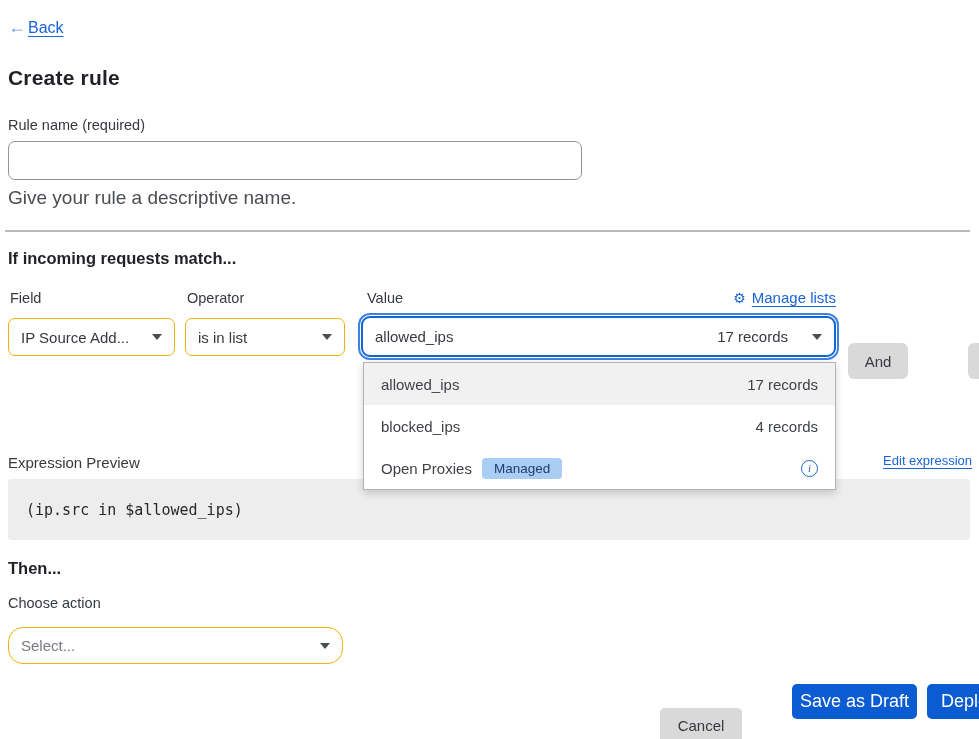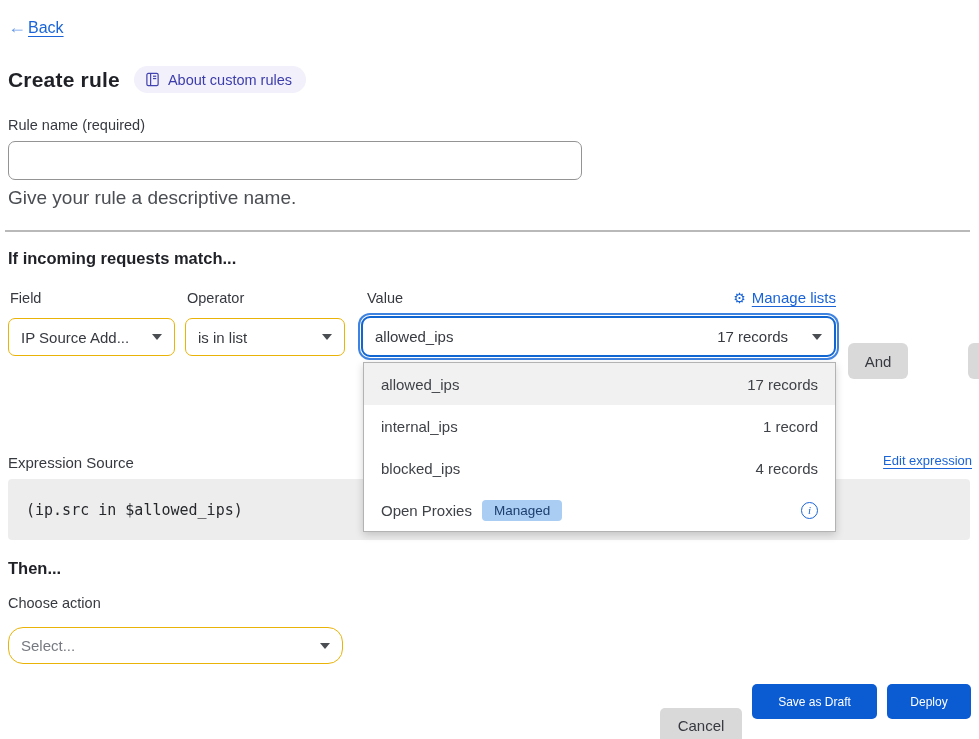--- a/index.html
+++ b/index.html
@@ -115,48 +115,37 @@
   .expr-code { font-family:"DejaVu Sans Mono","Liberation Mono",monospace; font-size:15px; color:#26282c; }
 
   .then-heading { top:559px; left:8px; }
   .action-label { top:595px; left:8px; }
   .sel-action { top:627px; left:8px; width:335px; height:37px;border-radius:15px; }
   .sel-action .placeholder { color:#767a80; }
 
   
   .blue-btn {
     background:#0b5bd3; color:#ffffff; border:none; border-radius:5px;
-    font-size:12px; font-family:inherit; cursor:pointer;
-    display:flex; align-items:center; justify-content:center;
+    font-size:18px; font-family:inherit; cursor:pointer;
+    display:flex; align-items:center; justify-content:center;margin-left:40px;
   }
   .cancel-btn { top:684px; left:660px; width:82px; height:35px; border-radius:5px; }
   .save-draft-btn { top:684px; left:752px; width:125px; height:35px; }
   .deploy-btn { top:684px; left:887px; width:84px; height:35px; }
 </style>
 </head>
 <body>
 
 <div class="abs back-link">
   <span class="back-arrow">←</span>
     <span class="back-text">Back</span>
 </div>
 
 <div class="abs title-row">
   <span class="page-title">Create rule</span>
-  <span class="about-badge">
-    <span class="book-icon">
-      <svg width="15" height="15" viewBox="0 0 16 16" fill="none" stroke="#4343b0" stroke-width="1.3">
-        <rect x="2" y="1.5" width="12" height="13" rx="1.5"></rect>
-        <line x1="6" y1="1.5" x2="6" y2="14.5"></line>
-        <line x1="8.5" y1="4.5" x2="12" y2="4.5"></line>
-        <line x1="8.5" y1="7" x2="12" y2="7"></line>
-      </svg>
-    </span>
-    <span>About custom rules</span>
-  </span>
 </div>
 
 <div class="abs field-label rule-name-label">Rule name (required)</div>
 <input class="abs rule-name-input" type="text" value="" style="">
 <div class="abs helper-text rule-name-helper">Give your rule a descriptive name.</div>
 
 <div class="abs divider"></div>
 
 <div class="abs section-heading match-heading">If incoming requests match...</div>
 
@@ -185,37 +174,33 @@
   <span class="caret"></span>
 </div>
 
 <button class="abs gray-btn and-btn">And</button>
 <button class="abs gray-btn or-btn">Or</button>
 
 <div class="abs listbox">
   <div class="list-item highlighted">
     <span>allowed_ips</span>
     <span class="count">17 records</span>
-  </div>
-  <div class="list-item">
-    <span>internal_ips</span>
-    <span class="count">1 record</span>
   </div>
   <div class="list-item">
     <span>blocked_ips</span>
     <span class="count">4 records</span>
   </div>
   <div class="list-item">
     <span>Open Proxies</span>
     <span class="managed-badge">Managed</span>
     <span class="info-icon">i</span>
   </div>
 </div>
 
-<div class="abs expr-label">Expression Source</div>
+<div class="abs expr-label">Expression Preview</div>
 <div class="abs edit-expression">Edit expression</div>
 <div class="abs expr-box">
   <span class="expr-code">(ip.src in $allowed_ips)</span>
 </div>
 
 <div class="abs section-heading then-heading">Then...</div>
 <div class="abs field-label action-label">Choose action</div>
 <div class="abs select sel-action">
   <span class="placeholder">Select...</span>
   <span class="caret"></span>

